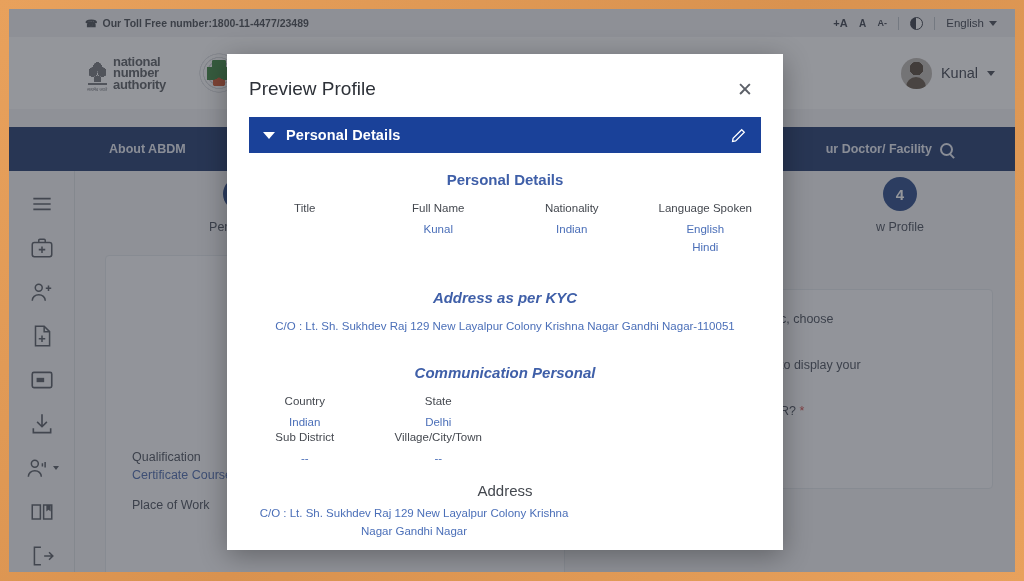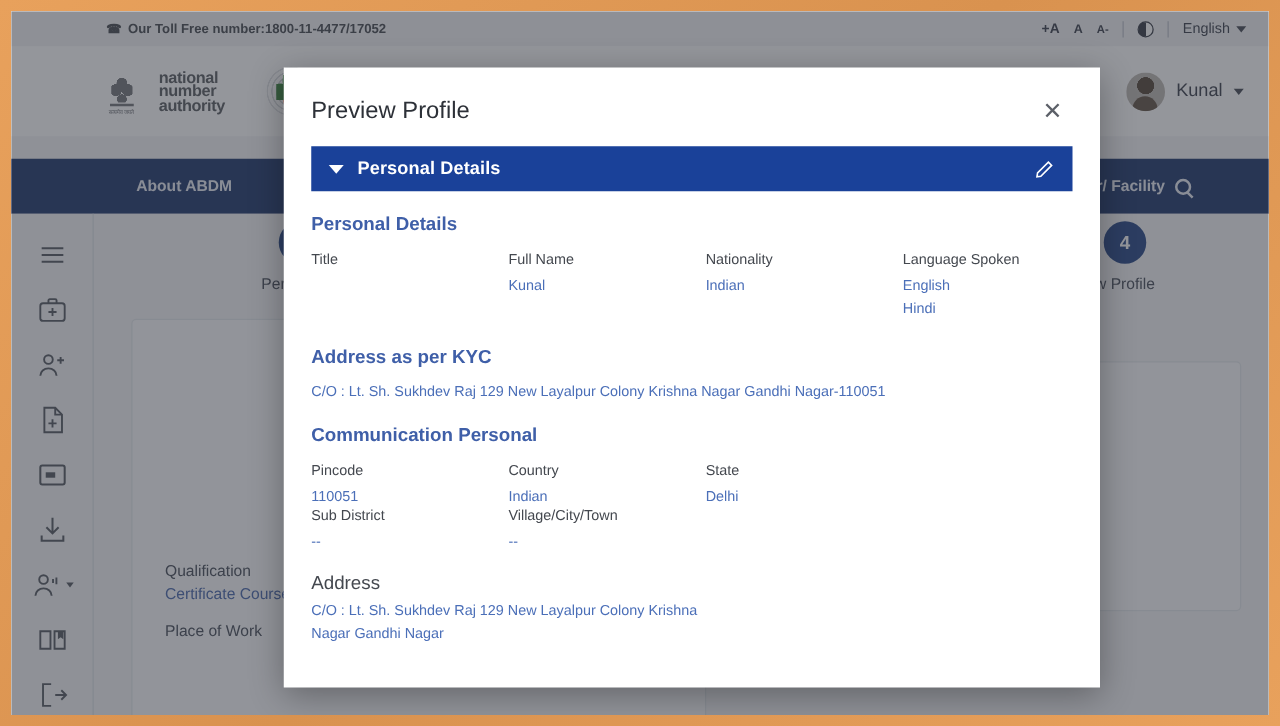--- a/index.html
+++ b/index.html
@@ -53,21 +53,21 @@
   }
   .lang { display: flex; align-items: center; gap: 5px; font-size: 11.5px;}
   .caret-dn { width:0;height:0;border-left:4px solid transparent;border-right:4px solid transparent;border-top:5px solid #3a3f4a; }
 
   
   .header {
     position: absolute; top: 28px; left: 0; right: 0; height: 72px;
     background: #ffffff;
     display: flex; align-items: center; padding: 0 20px 0 76px;
   }
-  .logo-nha { display:flex; align-items:center; gap:18px; }
+  .logo-nha { display:flex; align-items:center; gap:4px; }
   .emblem {
     width: 24px; height: 38px;
     display:flex; flex-direction:column; align-items:center; justify-content:flex-end;
     color:#5d5f63; font-size: 7px;
   }
   .emblem-top {
     width: 17px; height: 22px;
     background:
       radial-gradient(circle at 50% 88%, #6b6d72 0 18%, transparent 19%),
       radial-gradient(circle at 22% 55%, #6b6d72 0 26%, transparent 27%),
@@ -162,23 +162,23 @@
   .card-right {
     position:absolute; top:118px; right:22px; width:230px; height:200px;
     background:#fafbfc; border:1px solid #e3e6ea; border-radius:4px; padding:18px 16px;
     font-size:12.5px; color:#3d4350; line-height:1.9;
   }
   .req { color:#d23b3b; }
 
   
   .modal {
     position:absolute; z-index: 60;
-    left: 218px; top: 45px; width: 653px; height: 496px;
+    left: 218px; top: 45px; width: 556px; height: 496px;
     background:#ffffff; box-shadow: 0 6px 26px rgba(0,0,0,.32);
-    display:flex; flex-direction:column;
+    display:flex; flex-direction:column;text-align:center;
   }
   .modal-head {
     position:relative; padding: 24px 26px 10px 22px;
     display:flex; align-items:flex-start;
   }
   .modal-title { font-size: 19px; color:#2d3138; font-weight:400; }
   .modal-close {
     margin-left:auto; font-size: 19px; color:#5c6068; line-height:1; cursor:pointer;
     padding: 2px 4px;
   }
@@ -186,42 +186,42 @@
     margin: 6px 22px 0 22px; height: 36px; background:#1a4199; color:#fff;
     display:flex; align-items:center; padding: 0 14px; gap: 11px;
   }
   .acc-caret { width:0;height:0;border-left:6px solid transparent;border-right:6px solid transparent;border-top:7px solid #ffffff;}
   .acc-label { font-size:14.5px; font-weight:700; letter-spacing:.1px;}
   .acc-edit { margin-left:auto; width:17px;height:17px; color:#fff;}
   .acc-edit svg{width:100%;height:100%;}
 
   .modal-body { padding: 16px 22px 20px 22px; overflow:hidden; flex:1; }
   .sect-title { color:#3f5fa8; font-size: 15px; font-weight:600; margin: 2px 0 14px;}
-  .sect-title.sp { margin-top: 20px; }
+  .sect-title.sp { margin-top: 32px; font-style: italic; }
   .grid4 { display:grid; grid-template-columns: repeat(4, 1fr); column-gap: 22px; }
   .cell .k { font-size:11.5px; color:#44484f; margin-bottom: 6px; }
   .cell .v { font-size:11.5px; color:#4b6fb8; line-height:1.6; }
   .kyc-line { font-size:11.5px; color:#4b6fb8; }
   .blockfld { margin-top: 14px; }
   .blockfld .k { font-size:15px; color:#44484f; margin-bottom: 5px;}
   .blockfld .v { font-size:11.5px; color:#4b6fb8; line-height:1.62; max-width: 330px;}
   .row-gap { }
 </style>
 </head>
 <body>
 
 <div id="frame">
 <div id="frame-inner">
 
   <div id="page">
 
     <div class="topbar">
       <div class="toll">
         <span class="phone-ico">☎</span>
-        <span>Our Toll Free number:1800-11-4477/17052</span>
+        <span>Our Toll Free number:1800-11-4477/23489</span>
       </div>
       <div class="topbar-right">
         <span class="fsz s1">+A</span>
         <span class="fsz s2">A</span>
         <span class="fsz s3">A-</span>
         <span class="vsep"></span>
         <span class="contrast-ico"></span>
         <span class="vsep"></span>
         <span class="lang">
           <span>English</span>
@@ -409,24 +409,20 @@
           </div>
         </div>
 
         <div class="sect-title sp">Address as per KYC</div>
         <div class="kyc-line">C/O : Lt. Sh. Sukhdev Raj 129 New Layalpur Colony Krishna Nagar Gandhi Nagar-110051</div>
 
         <div class="sect-title sp">Communication Personal</div>
 
         <div class="grid4">
           <div class="cell">
-            <div class="k">Pincode</div>
-            <div class="v">110051</div>
-          </div>
-          <div class="cell">
             <div class="k">Country</div>
             <div class="v">Indian</div>
           </div>
           <div class="cell">
             <div class="k">State</div>
             <div class="v">Delhi</div>
           </div>
         </div>
 
         <div class="grid4 row-gap">

